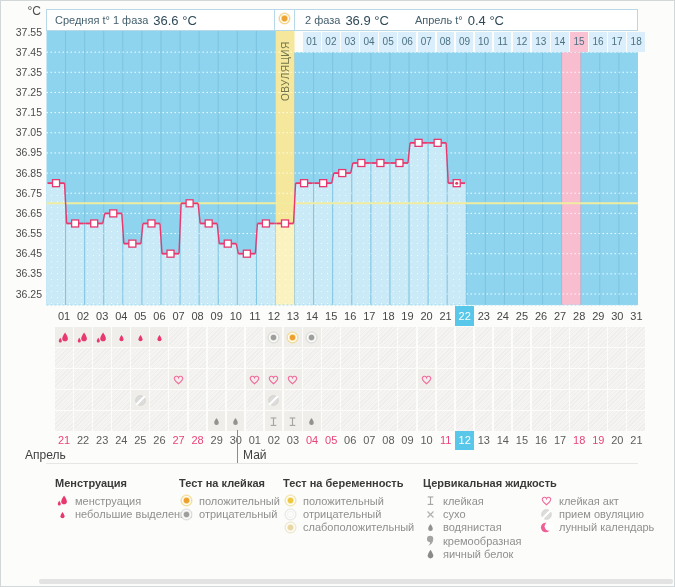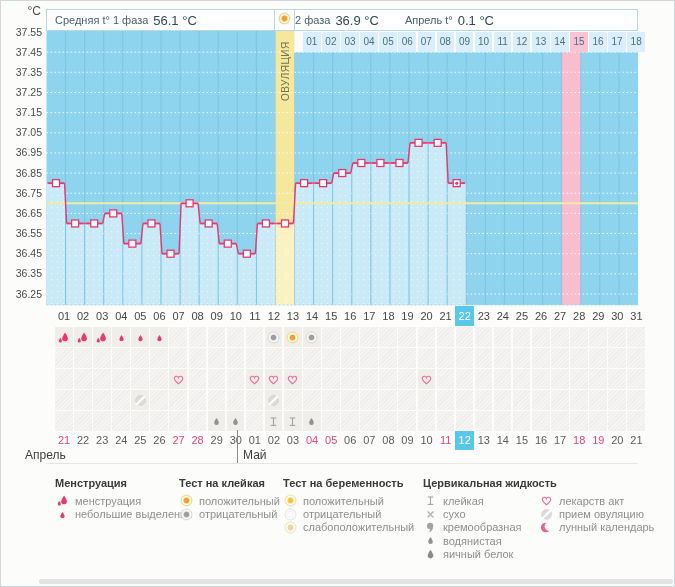--- a/index.html
+++ b/index.html
@@ -36,34 +36,34 @@
   svg text{font-family:"Liberation Sans",sans-serif;}
 </style>
 </head>
 <body>
 
 <div id="app">
   <div class="unit">°C</div>
 
   <div class="hbox" style="left:45px;width:229px;padding-left:8px;">
     <span class="hlabel">Средняя t° 1 фаза</span>
-    <span class="hvalue">56.1 °C</span>
+    <span class="hvalue">36.6 °C</span>
   </div>
   <div class="hbox" style="left:273px;width:21px;justify-content:center;">
     <span id="sun-slot"><svg width="13" height="13" viewBox="0 0 14 14">
           <circle cx="7" cy="7" r="6" fill="#f7d98e" stroke="#eec77a" stroke-width="0.6"></circle>
           <circle cx="7" cy="7" r="4.3" fill="none" stroke="#fff" stroke-width="1.2"></circle>
           <circle cx="7" cy="7" r="2.9" fill="#efa232"></circle>
         </svg></span>
   </div>
-  <div class="hbox" style="left:293px;width:344px;">
+  <div class="hbox" style="left:293px;width:344px;padding-left:10px;">
     <span class="hlabel">2 фаза</span>
     <span class="hvalue">36.9 °C</span>
     <span class="hlabel" style="margin-left:26px">Апрель t°</span>
-    <span class="hvalue">0.1 °C</span>
+    <span class="hvalue">0.4 °C</span>
   </div>
 
   <div id="chart-slot"><svg width="675" height="313" viewBox="0 0 675 313">
         <defs>
 <pattern id="pdot" width="6" height="6" patternUnits="userSpaceOnUse">
             <rect width="6" height="6" fill="#cbeaf8"></rect>
             <rect x="2" y="2" width="1" height="1" fill="#ffffff" opacity="0.7"></rect>
           </pattern>
 <pattern id="pdoty" width="6" height="6" patternUnits="userSpaceOnUse">
             <rect width="6" height="6" fill="#fbf2c2"></rect>
@@ -661,52 +661,52 @@
             <svg width="13" height="13" viewBox="0 0 14 14">
               <line x1="3.8" y1="3.8" x2="10.2" y2="10.2" stroke="#b2b2b0" stroke-width="1.3"></line>
               <line x1="10.2" y1="3.8" x2="3.8" y2="10.2" stroke="#b2b2b0" stroke-width="1.3"></line>
             </svg>
           </span>
           <span>сухо</span>
         </div>
         <div class="lg-item">
           <span class="ic">
             <svg width="13" height="13" viewBox="0 0 14 14">
+              <path d="M7 3.2 C7 3.2 4.5 6.6 4.5 8.4 A2.5 2.5 0 0 0 9.5 8.4 C9.5 6.6 7 3.2 7 3.2 Z" fill="#929290"></path>
+            </svg>
+          </span>
+          <span>водянистая</span>
+        </div>
+        <div class="lg-item">
+          <span class="ic">
+            <svg width="13" height="13" viewBox="0 0 14 14">
               <circle cx="6.6" cy="5.4" r="3.4" fill="#a4a4a2"></circle>
               <path d="M9.7 6.8 C9.6 9.6 7.8 11.6 4.7 12.6 C6.6 10.8 7 8.9 6.2 7.2 Z" fill="#a4a4a2"></path>
             </svg>
           </span>
           <span>кремообразная</span>
         </div>
         <div class="lg-item">
           <span class="ic">
             <svg width="13" height="13" viewBox="0 0 14 14">
-              <path d="M7 3.2 C7 3.2 4.5 6.6 4.5 8.4 A2.5 2.5 0 0 0 9.5 8.4 C9.5 6.6 7 3.2 7 3.2 Z" fill="#929290"></path>
-            </svg>
-          </span>
-          <span>водянистая</span>
-        </div>
-        <div class="lg-item">
-          <span class="ic">
-            <svg width="13" height="13" viewBox="0 0 14 14">
               <path d="M7 1.8 C7 1.8 4 6 4 8.2 A3 3 0 0 0 10 8.2 C10 6 7 1.8 7 1.8 Z" fill="#8b8b89"></path>
             </svg>
           </span>
           <span>яичный белок</span>
         </div>
       </div>
       <div class="lg-col" style="left: 538px;">
         <div class="lg-h"></div>
         <div class="lg-item">
           <span class="ic">
             <svg width="13" height="13" viewBox="0 0 14 14">
               <path d="M7 11.6 C2.8 8.3 1.6 6 2.9 4.4 C4.2 2.9 6.3 3.4 7 5.1 C7.7 3.4 9.8 2.9 11.1 4.4 C12.4 6 11.2 8.3 7 11.6 Z" fill="none" stroke="#f2699c" stroke-width="1.2"></path>
             </svg>
           </span>
-          <span>лекарств акт</span>
+          <span>клейкая акт</span>
         </div>
         <div class="lg-item">
           <span class="ic">
             <svg width="13" height="13" viewBox="0 0 14 14">
               <circle cx="7" cy="7" r="5.3" fill="#dcdcda" stroke="#c8c8c6" stroke-width="0.6"></circle>
               <rect x="0.5" y="5.9" width="13" height="2.2" fill="#ffffff" transform="rotate(-45 7 7)"></rect>
             </svg>
           </span>
           <span>прием овуляцию</span>
         </div>

